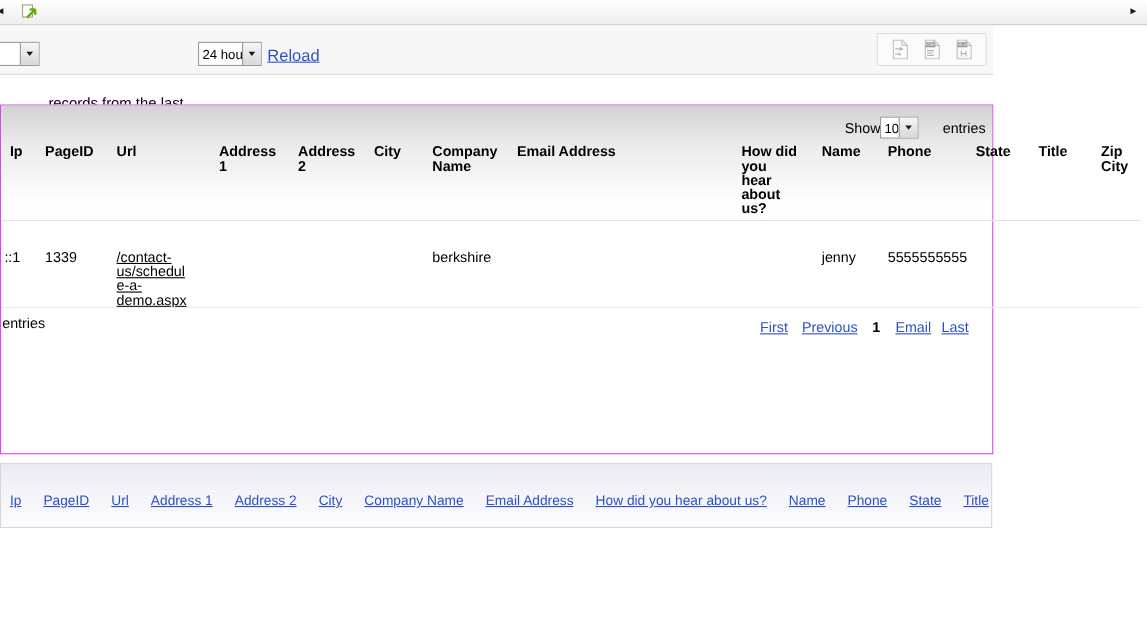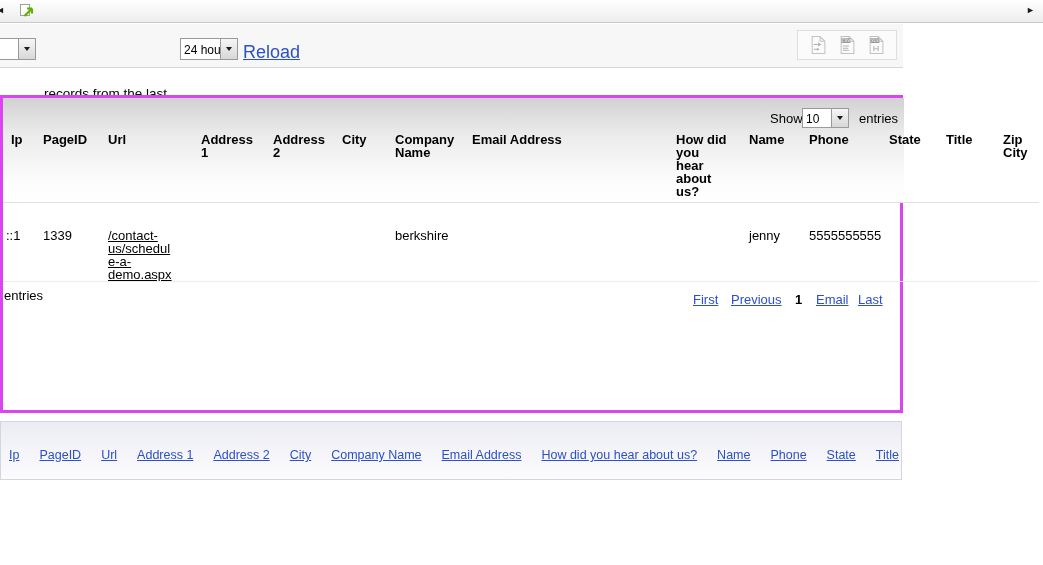--- a/index.html
+++ b/index.html
@@ -21,33 +21,33 @@
              background:#f7f7f8; border-bottom:1px solid #d7d7d7; }
   .sel { position:absolute; display:flex; height:22px; border:1px solid #9a9a9a; background:#fff; }
   .sel-field { flex:1; font-size:12px; padding:4px 2px 0 3px; white-space:nowrap; overflow:hidden; color:#000; }
   .sel-btn { width:17px; background:linear-gradient(#f6f6f6,#d8d8d8); border-left:1px solid #9a9a9a;
              display:flex; align-items:center; justify-content:center; }
   .tri { width:0; height:0; border-left:3.5px solid transparent; border-right:3.5px solid transparent;
          border-top:4px solid #1a1a1a; }
   .sel-cut { left:-45px; top:14px; width:81px; }
   .sel-period { left:180px; top:14px; width:58px; }
   .tb-label { position:absolute; left:44px; top:18px; font-size:13.5px; color:#000;margin-top:44px; }
-  .tb-reload { position:absolute; left:243px; top:18px; font-size:18px; }
+  .tb-reload { position:absolute; left:243px; top:18px; font-size:15px; }
   .export-box { position:absolute; left:797px; top:6px; width:100px; height:30px;
                 border:1px solid #dedede; background:#fbfbfb;
                 display:flex; align-items:center; justify-content:center; gap:13px; }
   .exp-btn { width:16px; height:18px; opacity:.62; cursor:default; }
 
   
   .panel { position:absolute; top:95px; left:0; width:903px; height:318px;
-           border:3px solid #d946ef; background:#fff; overflow:visible; }
+           border:1px solid #d946ef; background:#fff; overflow:visible; }
   .header-band { position:absolute; top:0; left:0; width:901px; height:104px;
                  background:linear-gradient(180deg,#d2d2d2 0%,#ebebeb 35%,#fdfdfd 82%,#ffffff 100%); }
   .show-label { position:absolute; left:767px; top:13px; font-size:13px; color:#000; }
-  .sel-size { left:799px; top:10px; width:47px; height:20px; }
+  .sel-size { left:799px; top:10px; width:35px; height:20px; }
   .sel-size .sel-field { padding-top:3px; }
   .entries-label { position:absolute; left:856px; top:13px; font-size:13px; color:#000; }
 
   .hc { position:absolute; top:35px; font-size:13px; font-weight:bold; color:#000; line-height:13px; }
   .rc { position:absolute; top:131px; font-size:13px; color:#000; line-height:13px; }
   .c-ip{left:8px}.c-pageid{left:40px}.c-url{left:105px;width:80px}
   .c-a1{left:198px;width:48px}.c-a2{left:270px;width:48px}.c-city{left:339px}
   .c-comp{left:392px;width:62px}.c-email{left:469px}.c-how{left:673px;width:54px}
   .c-name{left:746px}.c-phone{left:806px}.c-state{left:886px}.c-title{left:943px}
   .c-zip{left:1000px;width:38px}

